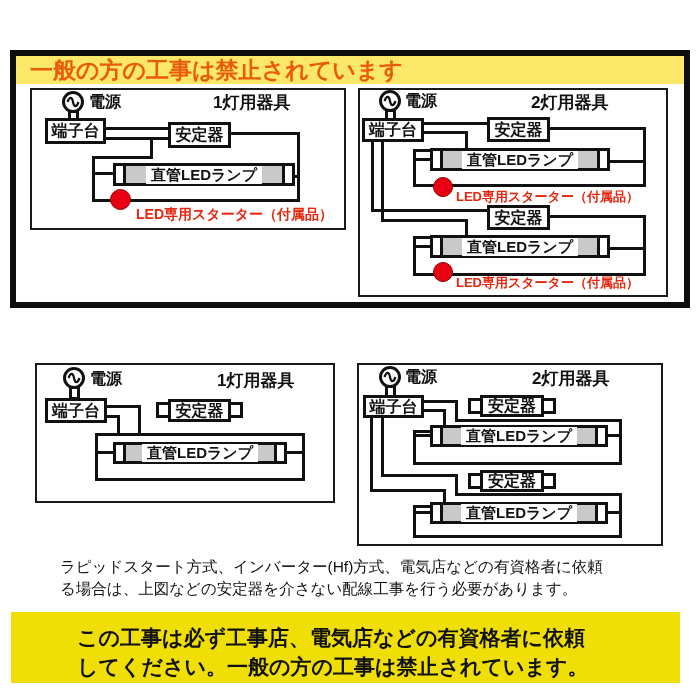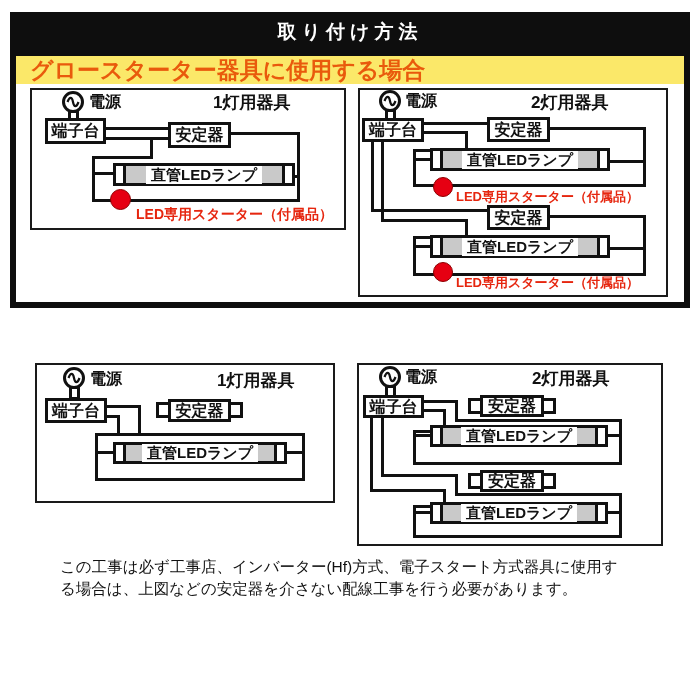--- a/index.html
+++ b/index.html
@@ -52,27 +52,24 @@
   #note{left:60px;top:556px;width:600px;font-size:15.5px;line-height:22px;
     font-weight:500;white-space:pre-line;color:#111;}
   #warn{left:11px;top:612px;width:669px;height:71px;background:#f0df06;box-sizing:border-box;
     padding:11px 0 0 66px;font-size:21px;font-weight:bold;line-height:29px;white-space:pre-line;color:#111;}
 </style>
 </head>
 <body>
 
 <div id="page">
 
-  <div class="abs" id="title-bar">
-    <span>取り付け方法</span>
-  </div>
 
   <div class="abs" id="sec1"></div>
   <div class="abs band" id="band1">
-    <span>グロースターター器具に使用する場合</span>
+    <span>一般の方の工事は禁止されています</span>
   </div>
 
   <div class="abs dframe" style="left:30px;top:88px;width:316px;height:142px;"></div>
   <svg class="acicon" style="left:61px;top:90px;" viewBox="0 0 24 24">
     <circle cx="12" cy="12" r="9.5" fill="#fff" stroke="#111" stroke-width="3"></circle>
     <path d="M6.5 12 C 8.5 6.5, 11 6.5, 12 12 C 13 17.5, 15.5 17.5, 17.5 12" fill="none" stroke="#111" stroke-width="2.2"></path>
   </svg>
   <div class="stem" style="left:68px;top:110px;"></div>
   <span class="abs lbl" style="left:89px;top:94px;">電源</span>
   <span class="abs fixture" style="left:213px;top:94px;">1灯用器具</span>
@@ -224,16 +221,18 @@
   <i class="w h" style="left:370px;top:489px;width:76px;"></i>
   <i class="w v" style="left:443px;top:489px;height:19px;"></i>
   <i class="w h" style="left:413px;top:511px;width:17px;"></i>
   <i class="w h" style="left:608px;top:511px;width:14px;"></i>
   <div class="abs tube" style="left:430px;top:502px;width:178px;height:22px;">
     <span class="cap l"></span>
     <span class="cap r"></span>
     <span class="tlabel">直管LEDランプ</span>
   </div>
 
-  <div class="abs" id="note">この工事は必ず工事店、インバーター(Hf)方式、電子スタート方式器具に使用す
+  <div class="abs" id="note">ラピッドスタート方式、インバーター(Hf)方式、電気店などの有資格者に依頼
 る場合は、上図などの安定器を介さない配線工事を行う必要があります。</div>
+  <div class="abs" id="warn">この工事は必ず工事店、電気店などの有資格者に依頼
+してください。一般の方の工事は禁止されています。</div>
 
 </div>
 
 </body></html>

